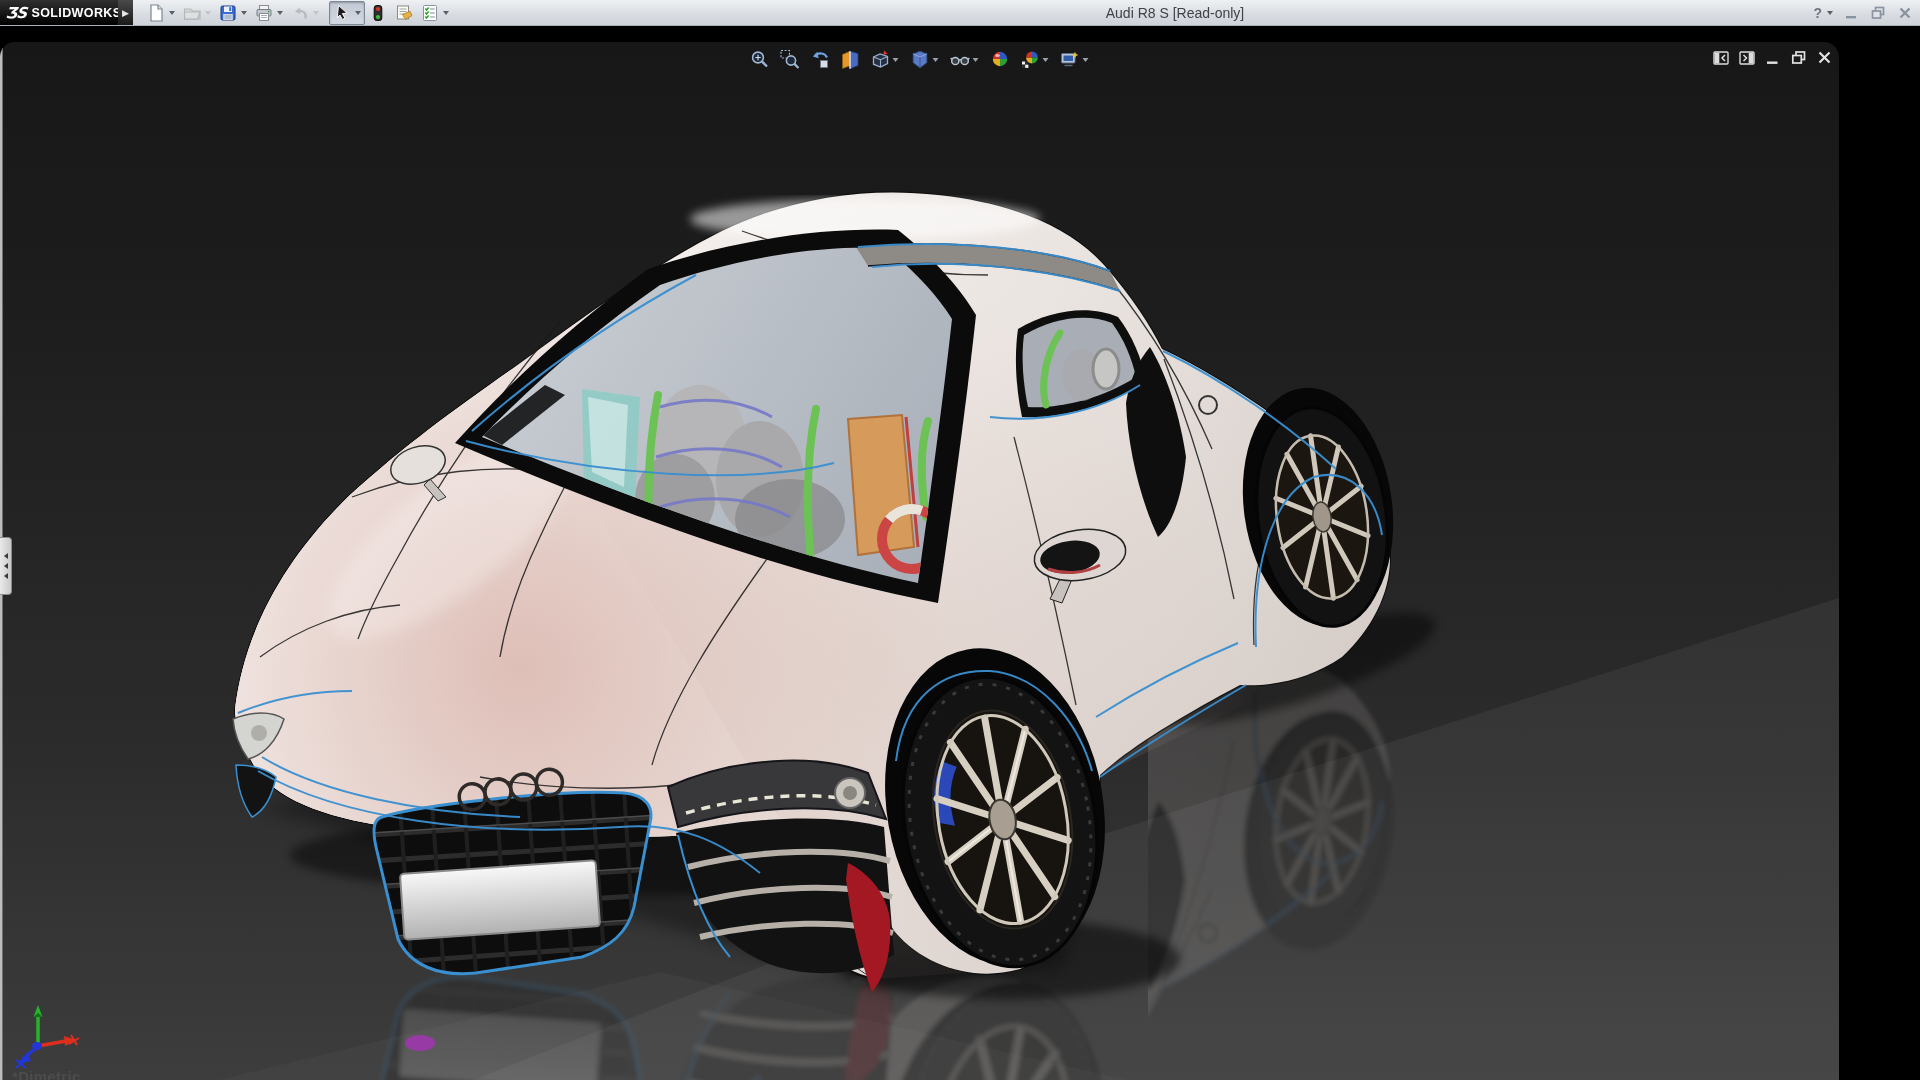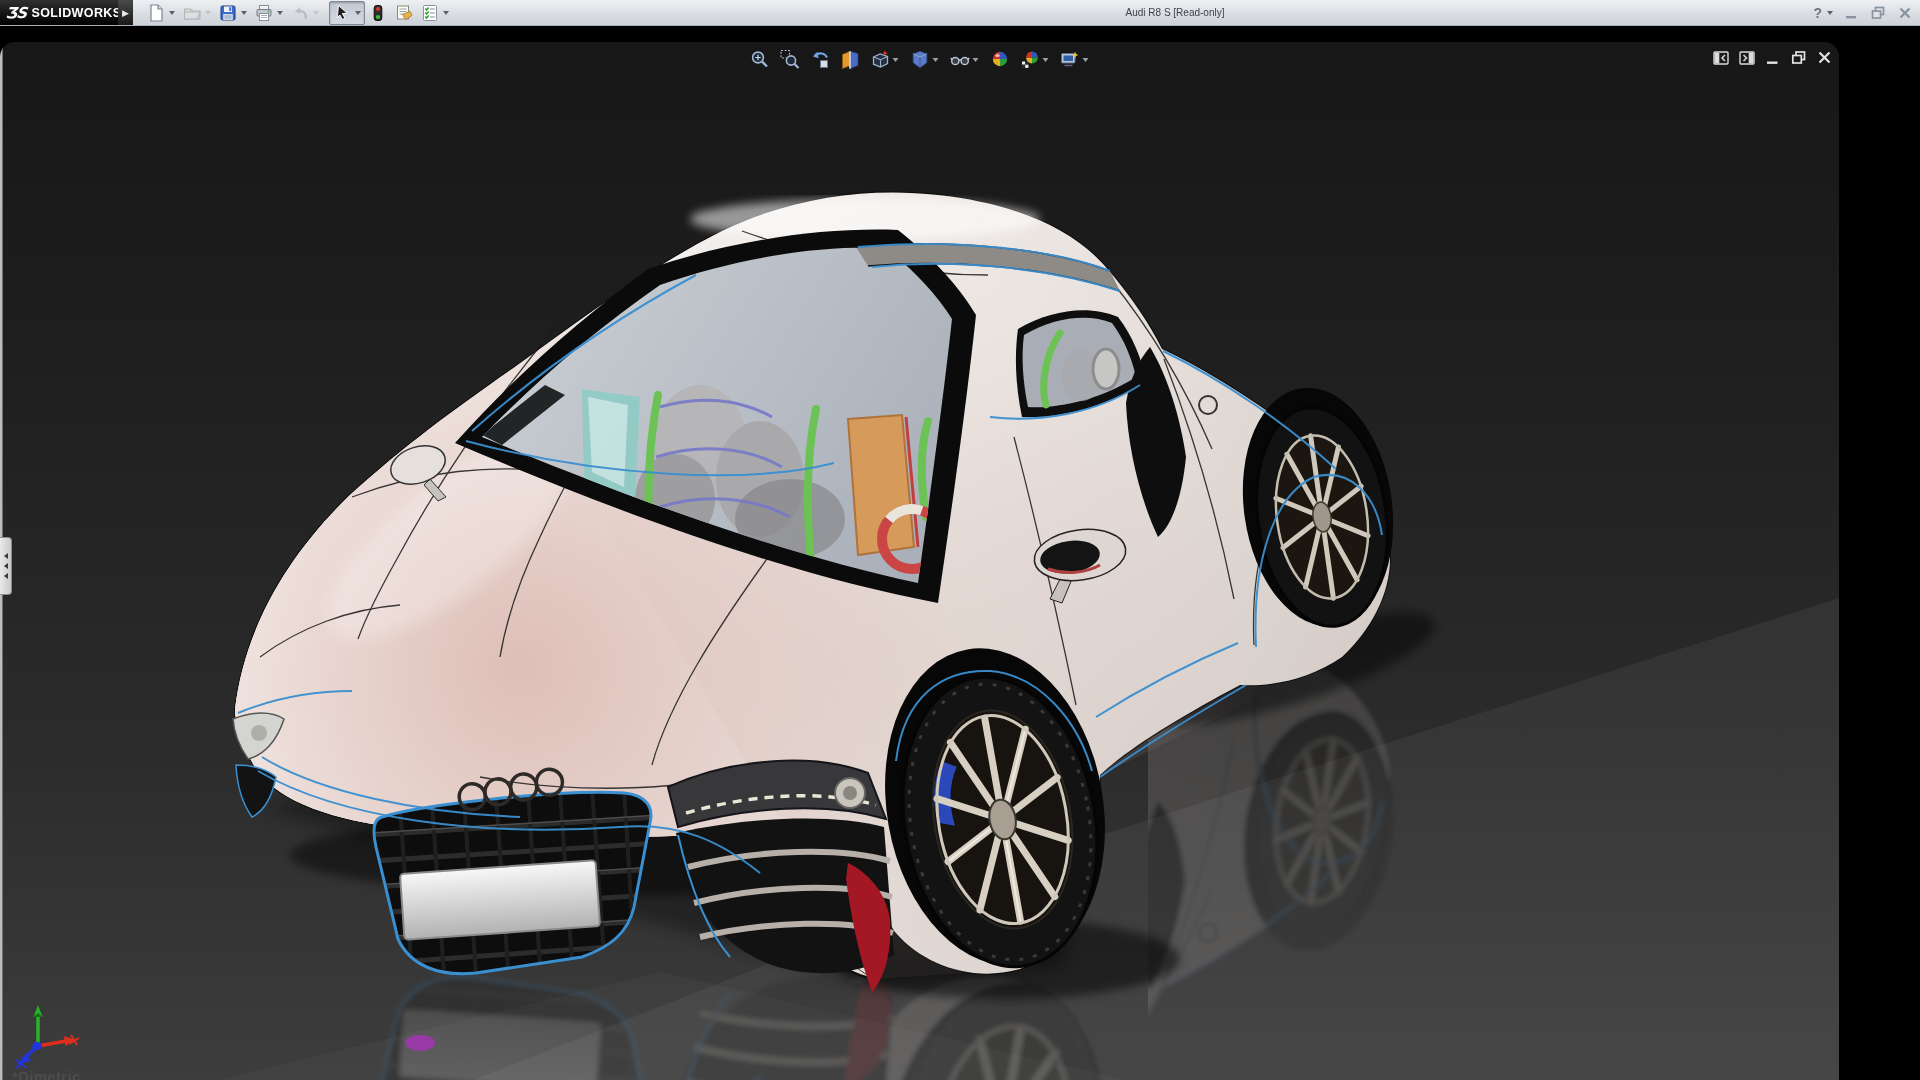--- a/index.html
+++ b/index.html
@@ -12,21 +12,21 @@
   #logo .brand{color:#fff;font-size:12.5px;font-weight:bold;letter-spacing:.4px;}
   .flyout{height:25px;width:15px;background:linear-gradient(#4a4a4a,#1a1a1a);display:flex;align-items:center;justify-content:center;color:#e8e8e8;font-size:9px;cursor:pointer;}
   #main-toolbar{display:flex;align-items:center;margin-left:10px;height:25px;}
   .tb-btn{display:flex;align-items:center;height:22px;padding:0 3px;border:1px solid transparent;border-radius:2px;}
   .tb-btn.pressed{background:linear-gradient(#c2c9d4,#d4dae2);border:1px solid #7e8896;box-shadow:inset 0 1px 2px rgba(0,0,0,.25);}
   .tb-btn svg{display:block;}
   .tb-btn.disabled{opacity:.55;filter:grayscale(.9);}
   .caret{width:0;height:0;border-left:3.5px solid transparent;border-right:3.5px solid transparent;border-top:4px solid #59606a;margin-left:4px;}
   .caret.dis{border-top-color:#aab0b8;}
   .tb-gap{width:6px;}
-  #win-title{position:absolute;left:1175px;top:0;height:25px;transform:translateX(-50%);display:flex;align-items:center;color:#3f434a;font-size:10px;white-space:nowrap;}
+  #win-title{position:absolute;left:1175px;top:0;height:25px;transform:translateX(-50%);display:flex;align-items:center;color:#3f434a;font-size:14px;white-space:nowrap;}
   #titlebar-controls{position:absolute;right:6px;top:0;height:25px;display:flex;align-items:center;gap:9px;}
   #help-btn{color:#6f7680;font-weight:bold;font-size:14px;display:flex;align-items:center;}
   .tc{display:flex;align-items:center;justify-content:center;width:18px;height:18px;}
   
   #viewport{position:absolute;left:0;top:42px;width:1839px;height:1055px;
     background:linear-gradient(#171717,#1e1e1e 28%,#2c2c2c 68%,#3e3e3e);overflow:hidden;border-radius:15px;}
   #car-svg{position:absolute;left:0;top:0;width:1920px;height:1055px;}
   
   #headsup{position:absolute;left:50%;top:5px;transform:translateX(-50%);display:flex;align-items:center;gap:3px;z-index:5;}
   .hu-btn{display:flex;align-items:center;padding:1px 2px;border:1px solid transparent;border-radius:2px;}

